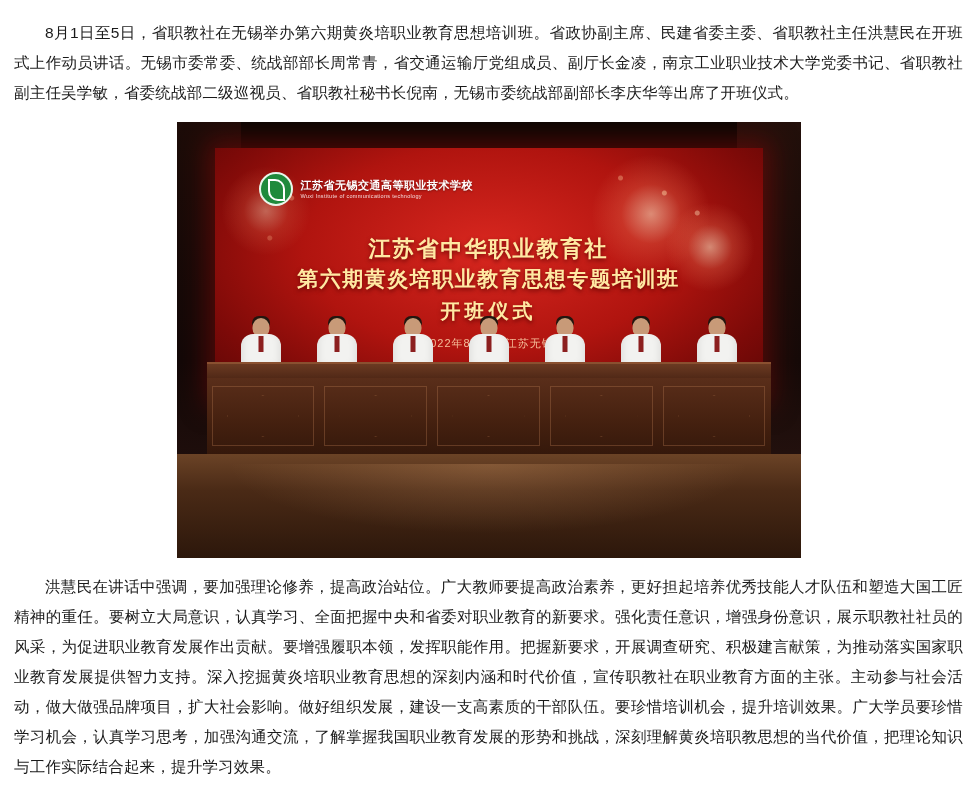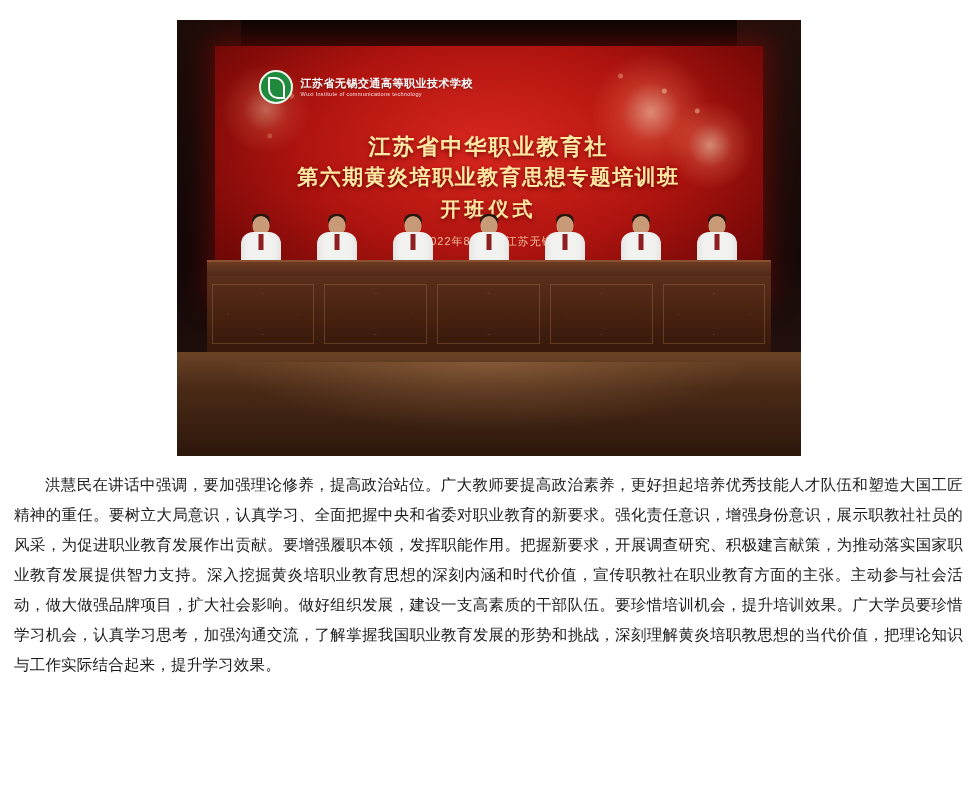--- a/index.html
+++ b/index.html
@@ -283,20 +283,21 @@
     top: 332px;
     height: 10px;
     background: #1a0c06;
   }
 </style>
 </head>
 <body>
 
 <div class="page">
 
+  <p class="body-text">8月1日至5日，省职教社在无锡举办第六期黄炎培职业教育思想培训班。省政协副主席、民建省委主委、省职教社主任洪慧民在开班式上作动员讲话。无锡市委常委、统战部部长周常青，省交通运输厅党组成员、副厅长金凌，南京工业职业技术大学党委书记、省职教社副主任吴学敏，省委统战部二级巡视员、省职教社秘书长倪南，无锡市委统战部副部长李庆华等出席了开班仪式。</p>
 
   <div class="figure-wrap">
     <div class="photo">
 
       <div class="hall-left"></div>
       <div class="hall-right"></div>
 
       <div class="stage">
         <div class="firework fw1"></div>
         <div class="firework fw2"></div>

